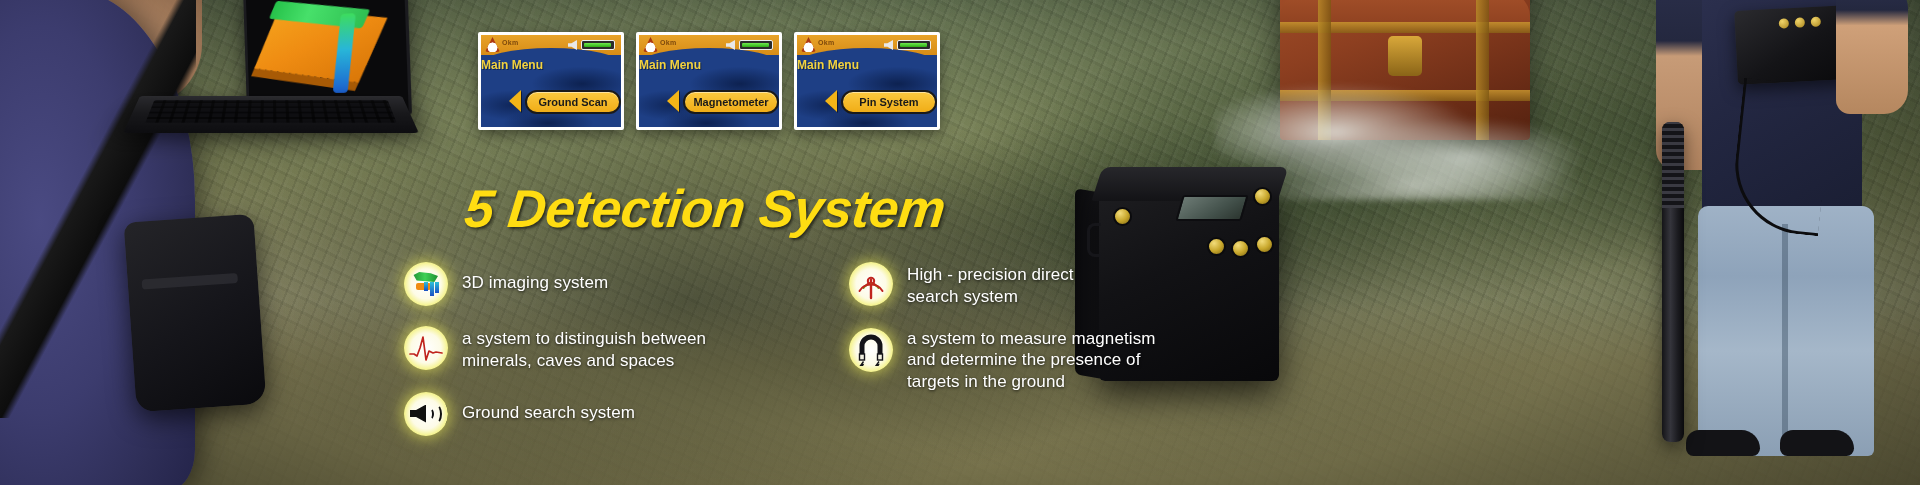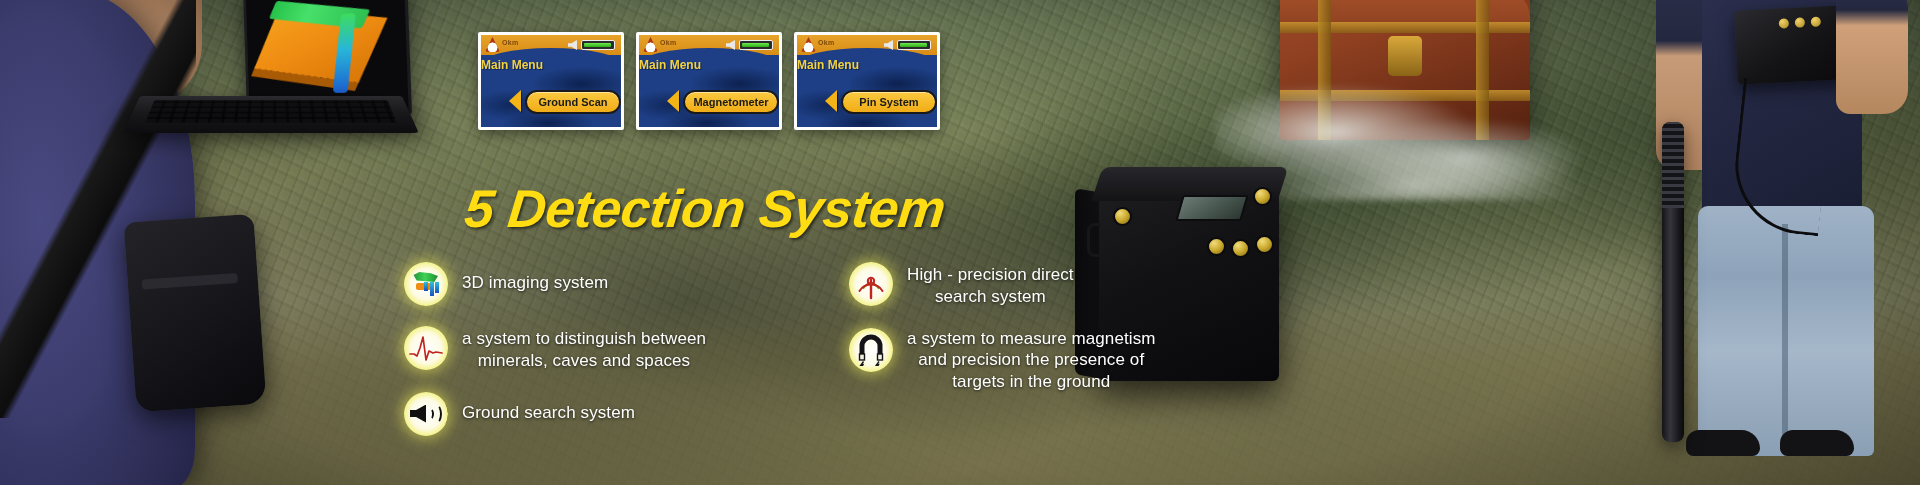--- a/index.html
+++ b/index.html
@@ -383,21 +383,21 @@
     z-index: 6;
     white-space: nowrap;
     transform: skewX(-6deg);
   }
 
   
   .features { position: absolute; top: 262px; z-index: 6; }
   .features.col-left  { left: 404px; width: 400px; }
   .features.col-right { left: 849px; width: 420px; }
 
-  .feature { display: flex; align-items: flex-start; margin-bottom: 14px; text-align: center; }
+  .feature { display: flex; align-items: flex-start; margin-bottom: 14px; }
   .feature.gap-lg { margin-bottom: 20px; }
 
   .feat-icon {
     width: 44px; height: 44px; flex: 0 0 44px;
     border-radius: 50%;
     background: radial-gradient(circle at 50% 50%, #ffffff 0%, #fdfbe6 48%, #f2f06a 78%, #e6e24a 100%);
     box-shadow: 0 0 14px 3px rgba(240,238,90,.55);
     display: flex; align-items: center; justify-content: center;
     margin-right: 14px;
     position: relative;
@@ -624,20 +624,20 @@
         <svg class="icoMag" viewBox="0 0 30 32">
           <path d="M6 21 L6 12 A9 9 0 0 1 24 12 L24 21" fill="none" stroke="#141418" stroke-width="5" stroke-linecap="butt"></path>
           <rect x="3.5" y="20" width="5" height="6" fill="#f2f0e0" stroke="#141418" stroke-width="1.4"></rect>
           <rect x="21.5" y="20" width="5" height="6" fill="#f2f0e0" stroke="#141418" stroke-width="1.4"></rect>
           <path d="M7.5 27.5 L5 31 L7 30.6 L5.8 33" fill="none" stroke="#141418" stroke-width="1.4"></path>
           <path d="M23 27.5 L20.5 31 L22.5 30.6 L21.3 33" fill="none" stroke="#141418" stroke-width="1.4"></path>
         </svg>
       </div>
       <div class="feat-text three-line">
         <div>a system to measure magnetism</div>
-        <div>and precision the presence of</div>
+        <div>and determine the presence of</div>
         <div>targets in the ground</div>
       </div>
     </div>
 
   </div>
 
 </div>
 
 </body></html>

